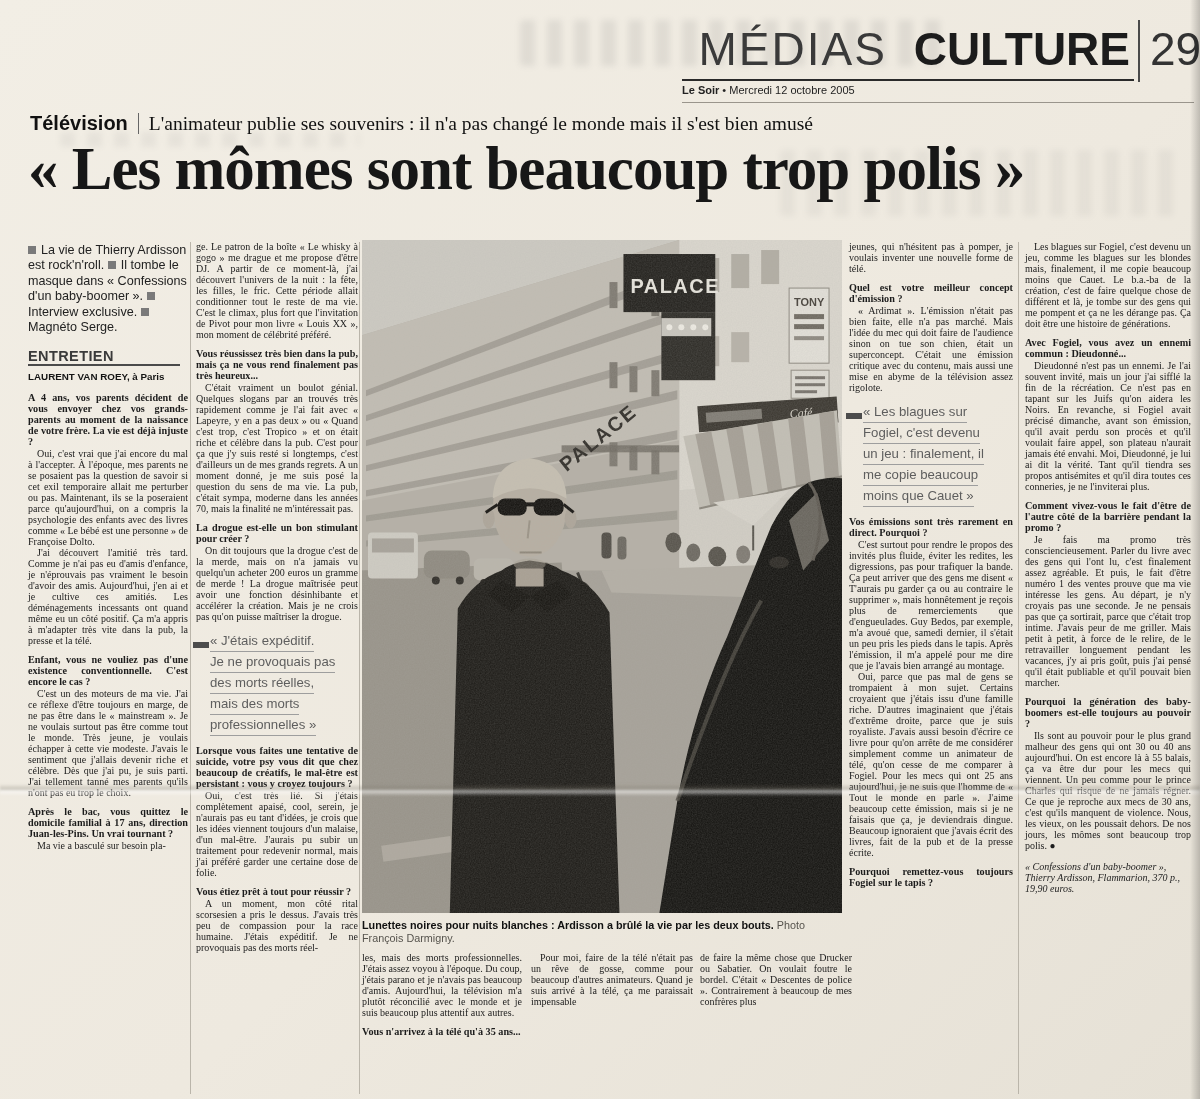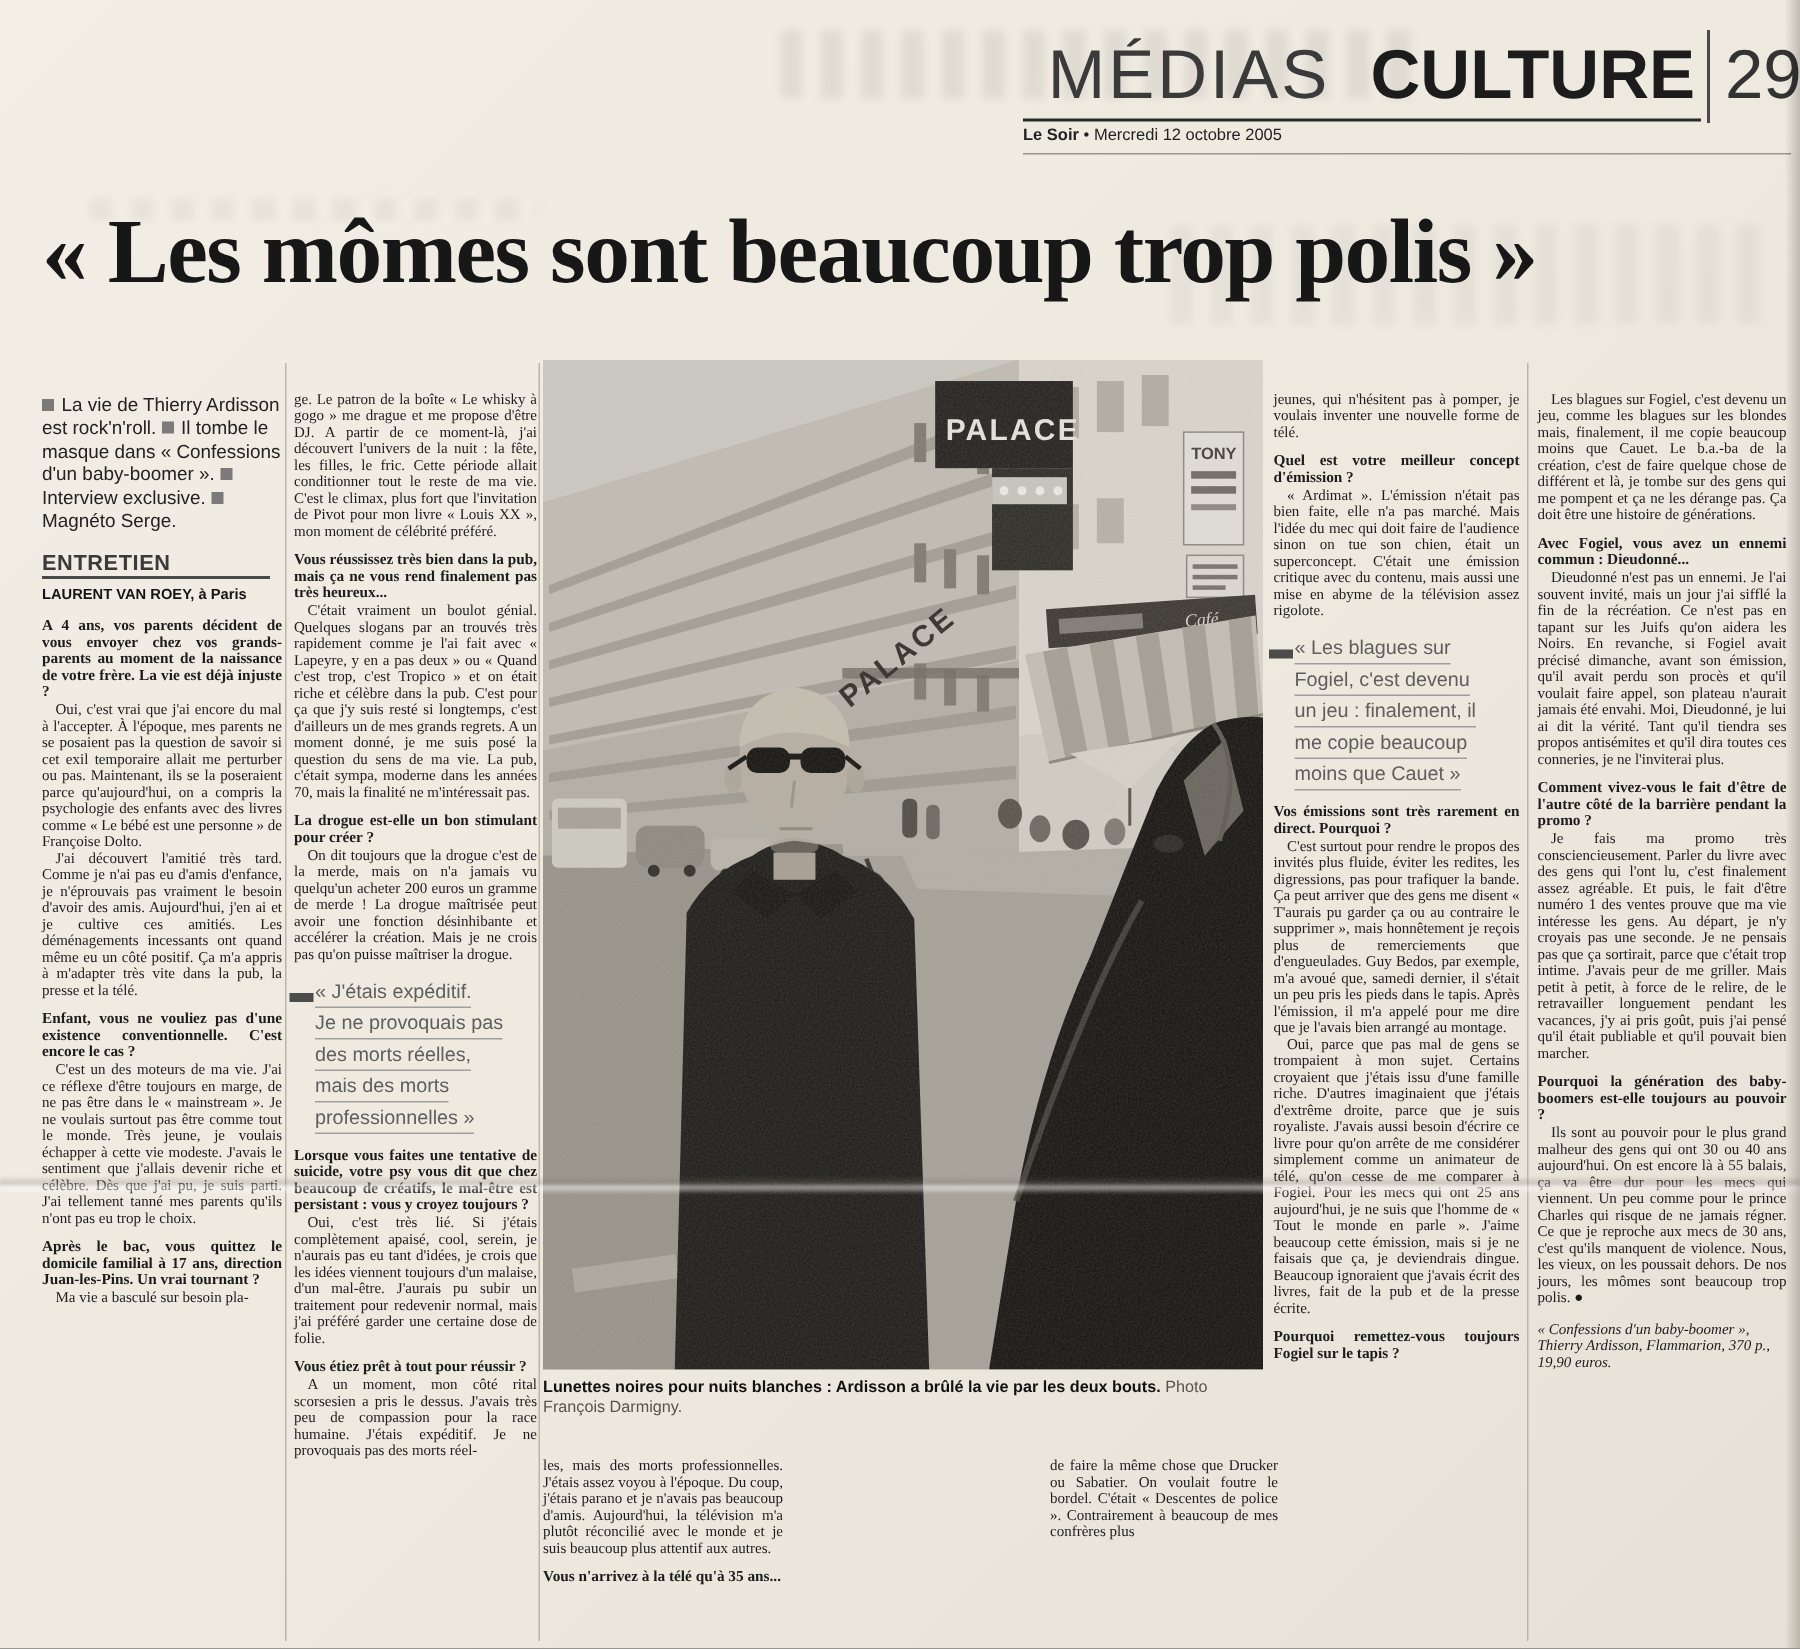--- a/index.html
+++ b/index.html
@@ -29,21 +29,21 @@
   .dateline .b{font-weight:bold;}
   .header-rule-long{position:absolute;top:102px;left:682px;width:512px;height:1px;background:#9a958c;}
   
   .rubric-row{position:absolute;top:112px;left:30px;display:flex;align-items:center;gap:10px;}
   .rubric{font-family:"Liberation Sans",sans-serif;font-weight:bold;font-size:20px;color:#111;}
   .rubric-divider{width:1px;height:21px;background:#666;}
   .strapline{font-size:19.5px;color:#121212;}
   .headline{position:absolute;top:137px;left:28px;width:1166px;margin:0;
     font-size:61px;font-weight:bold;letter-spacing:-1px;line-height:1.05;color:#171717;}
   
-  .col{position:absolute;font-size:10px;line-height:11px;text-align:justify;color:#1c1c1c;margin-top:20px;}
+  .col{position:absolute;font-size:10px;line-height:11px;text-align:justify;color:#1c1c1c;}
   .col p{margin:0;}
   .q{font-weight:bold;font-size:10.2px;margin-top:8px !important;margin-bottom:1px !important;}
   .a{text-indent:9px;}
   .a.cont{text-indent:0;}
   .book-ref{font-style:italic;margin-top:10px !important;text-align:left;}
   .col1{left:28px;top:243px;width:160px;}
   .col2{left:196px;top:241px;width:162px;}
   .col4{left:849px;top:241px;width:164px;}
   .col5{left:1025px;top:241px;width:166px;}
   .colA{left:362px;top:952px;width:160px;}
@@ -88,20 +88,25 @@
   <div class="header-vline"></div>
   <div class="page-number">29</div>
   <div class="header-rule-short"></div>
   <div class="dateline">
     <span class="b">Le Soir</span>
     <span> <span>•</span> </span>
     <span>Mercredi 12 octobre 2005</span>
   </div>
   <div class="header-rule-long"></div>
 
+  <div class="rubric-row">
+    <span class="rubric">Télévision</span>
+    <span class="rubric-divider"></span>
+    <span class="strapline">L'animateur publie ses souvenirs : il n'a pas changé le monde mais il s'est bien amusé</span>
+  </div>
   <h1 class="headline">« Les mômes sont beaucoup trop polis »</h1>
 
   <div class="col col1">
     <p class="intro"><span class="sq"></span><span class="intro-text">La vie de Thierry Ardisson est rock'n'roll. </span><span class="sq"></span><span class="intro-text">Il tombe le masque dans « Confessions d'un baby-boomer ». </span><span class="sq"></span><span class="intro-text">Interview exclusive. </span><span class="sq"></span><span class="intro-text">Magnéto Serge. </span></p>
     <div class="kicker">ENTRETIEN</div>
     <div class="byline">LAURENT VAN ROEY, à Paris</div>
     <div class="col1-text">
         <p class="q">A 4 ans, vos parents décident de vous envoyer chez vos grands-parents au moment de la naissance de votre frère. La vie est déjà injuste ?</p>
         <p class="a">Oui, c'est vrai que j'ai encore du mal à l'accepter. À l'époque, mes parents ne se posaient pas la question de savoir si cet exil temporaire allait me perturber ou pas. Maintenant, ils se la poseraient parce qu'aujourd'hui, on a compris la psychologie des enfants avec des livres comme « Le bébé est une personne » de Françoise Dolto.</p>
         <p class="a">J'ai découvert l'amitié très tard. Comme je n'ai pas eu d'amis d'enfance, je n'éprouvais pas vraiment le besoin d'avoir des amis. Aujourd'hui, j'en ai et je cultive ces amitiés. Les déménagements incessants ont quand même eu un côté positif. Ça m'a appris à m'adapter très vite dans la pub, la presse et la télé.</p>
@@ -269,20 +274,23 @@
   </div>
   <div class="caption">
     <span class="cap-b">Lunettes noires pour nuits blanches : Ardisson a brûlé la vie par les deux bouts.</span>
     <span class="cap-c">Photo François Darmigny.</span>
   </div>
 
   <div class="col colA">
       <p class="a cont">les, mais des morts professionnelles. J'étais assez voyou à l'époque. Du coup, j'étais parano et je n'avais pas beaucoup d'amis. Aujourd'hui, la télévision m'a plutôt réconcilié avec le monde et je suis beaucoup plus attentif aux autres.</p>
       <p class="q">Vous n'arrivez à la télé qu'à 35 ans...</p>
     </div>
+  <div class="col colB">
+      <p class="a">Pour moi, faire de la télé n'était pas un rêve de gosse, comme pour beaucoup d'autres animateurs. Quand je suis arrivé à la télé, ça me paraissait impensable</p>
+    </div>
   <div class="col colC">
       <p class="a cont">de faire la même chose que Drucker ou Sabatier. On voulait foutre le bordel. C'était « Descentes de police ». Contrairement à beaucoup de mes confrères plus</p>
     </div>
 
   <div class="col col4">
       <p class="a cont">jeunes, qui n'hésitent pas à pomper, je voulais inventer une nouvelle forme de télé.</p>
       <p class="q">Quel est votre meilleur concept d'émission ?</p>
       <p class="a">« Ardimat ». L'émission n'était pas bien faite, elle n'a pas marché. Mais l'idée du mec qui doit faire de l'audience sinon on tue son chien, était un superconcept. C'était une émission critique avec du contenu, mais aussi une mise en abyme de la télévision assez rigolote.</p>
       <div class="pullquote">
         <span class="pq-dash"></span>

